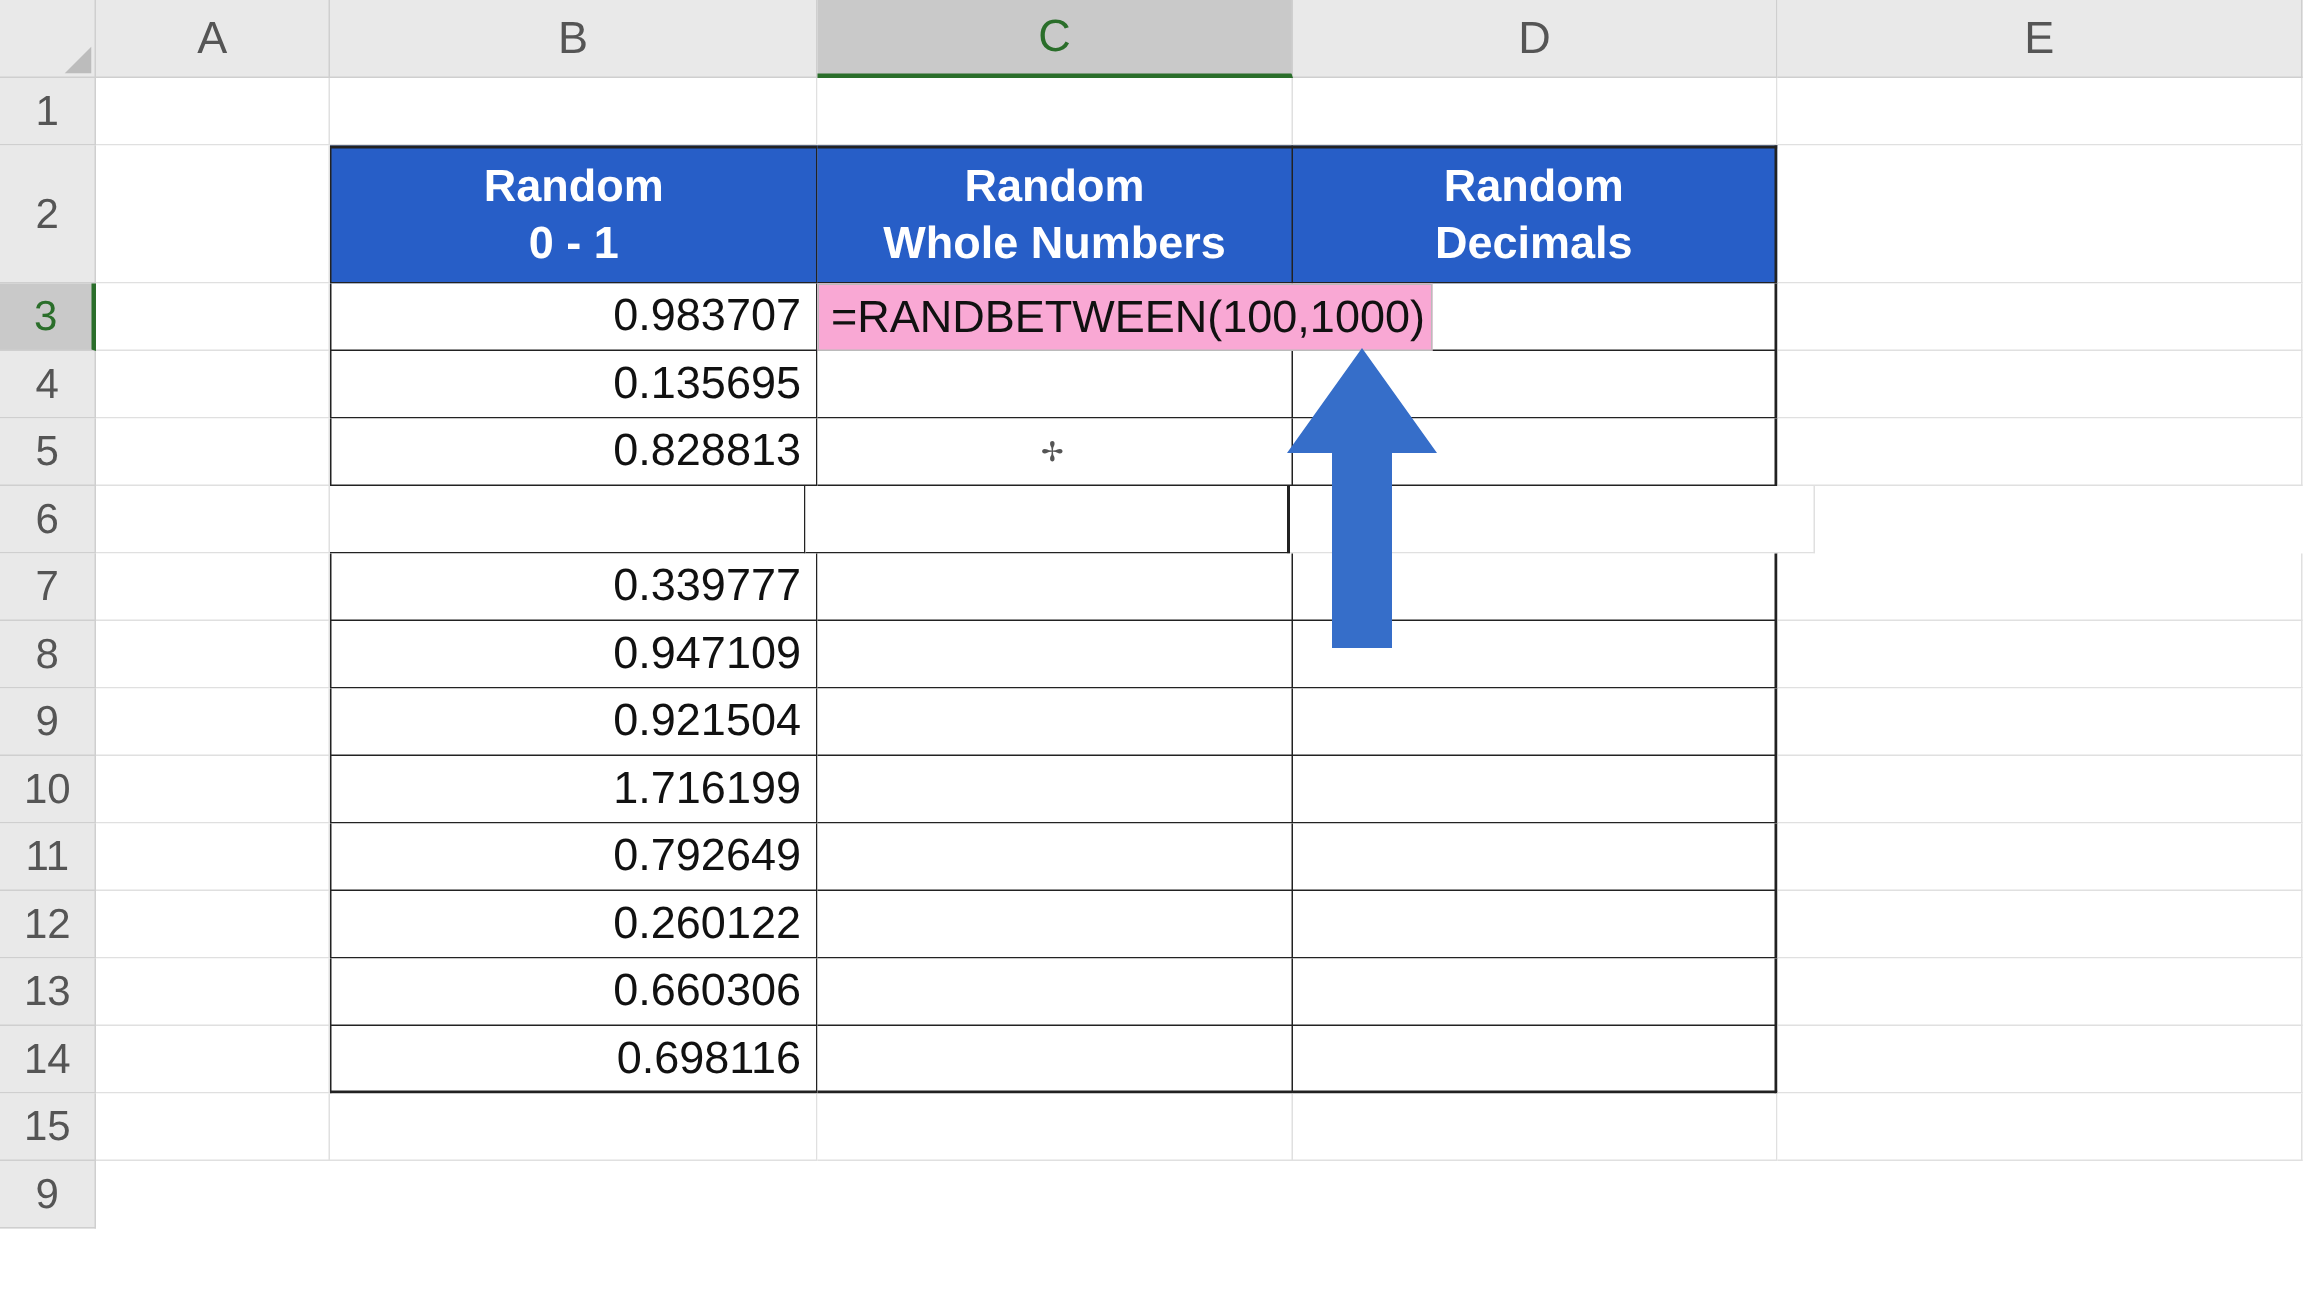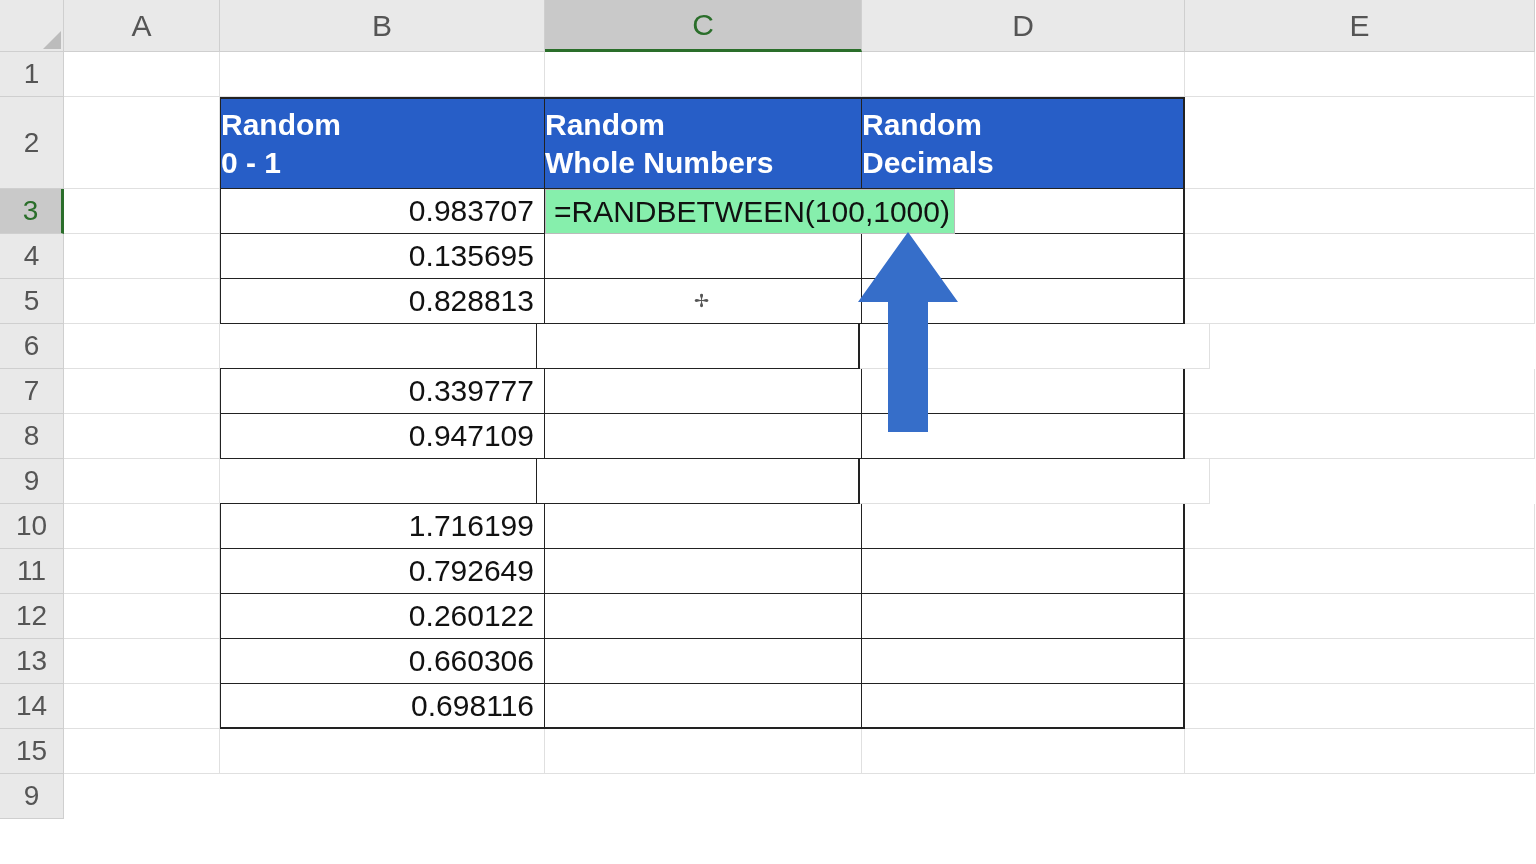--- a/index.html
+++ b/index.html
@@ -85,36 +85,36 @@
   
   .tbl { border-right: 1px solid #222 !important; border-bottom: 1px solid #222 !important; }
   .tbl-top { border-top: 2px solid #222; }
   .tbl-left { border-left: 1px solid #222; }
   .tbl-right { border-right: 2px solid #222 !important; }
   .tbl-topright { border-top:2px solid #222; border-right:2px solid #222 !important; }
   .tbl-bottom { border-bottom: 2px solid #222 !important; }
   .hdrcell {
     background: #275ec7;
     color: #fff;
-    display:flex;flex-direction:column;align-items:flex-start;justify-content:center;
+    display:flex;flex-direction:column;align-items:center;justify-content:center;
     font-weight:700; font-size:30px; line-height:1.25;
   }
   .num {
     display:flex;align-items:center;justify-content:flex-end;
     padding-right:10px;
     font-size:30px; color:#111;
   }
   .formula {
     display:flex;align-items:center;justify-content:flex-start;
     padding-left:8px;
     font-size:30px; color:#111;
     position:absolute; left:0; top:0; height:45px;
     white-space:nowrap;
     width:410px;
-    background:#86efac;
+    background:#f9a8d4;
     border:1px solid #bbb;
     z-index:5;
   }
   .arrow {
     position:absolute;
     z-index:20;
   }
   .cursor-cross {
     position:absolute;
     z-index:25;
@@ -225,20 +225,21 @@
     </div>
     <div class="gridrow">
       <div class="cell colA"></div>
       <div class="cell colB num tbl tbl-left">0.947109</div>
       <div class="cell colC tbl"></div>
       <div class="cell colD tbl tbl-right"></div>
       <div class="cell colE"></div>
     </div>
     <div class="gridrow">
       <div class="cell colA"></div>
+      <div class="cell colB num tbl tbl-left">0.921504</div>
       <div class="cell colC tbl"></div>
       <div class="cell colD tbl tbl-right"></div>
       <div class="cell colE"></div>
     </div>
     <div class="gridrow">
       <div class="cell colA"></div>
       <div class="cell colB num tbl tbl-left">1.716199</div>
       <div class="cell colC tbl"></div>
       <div class="cell colD tbl tbl-right"></div>
       <div class="cell colE"></div>

